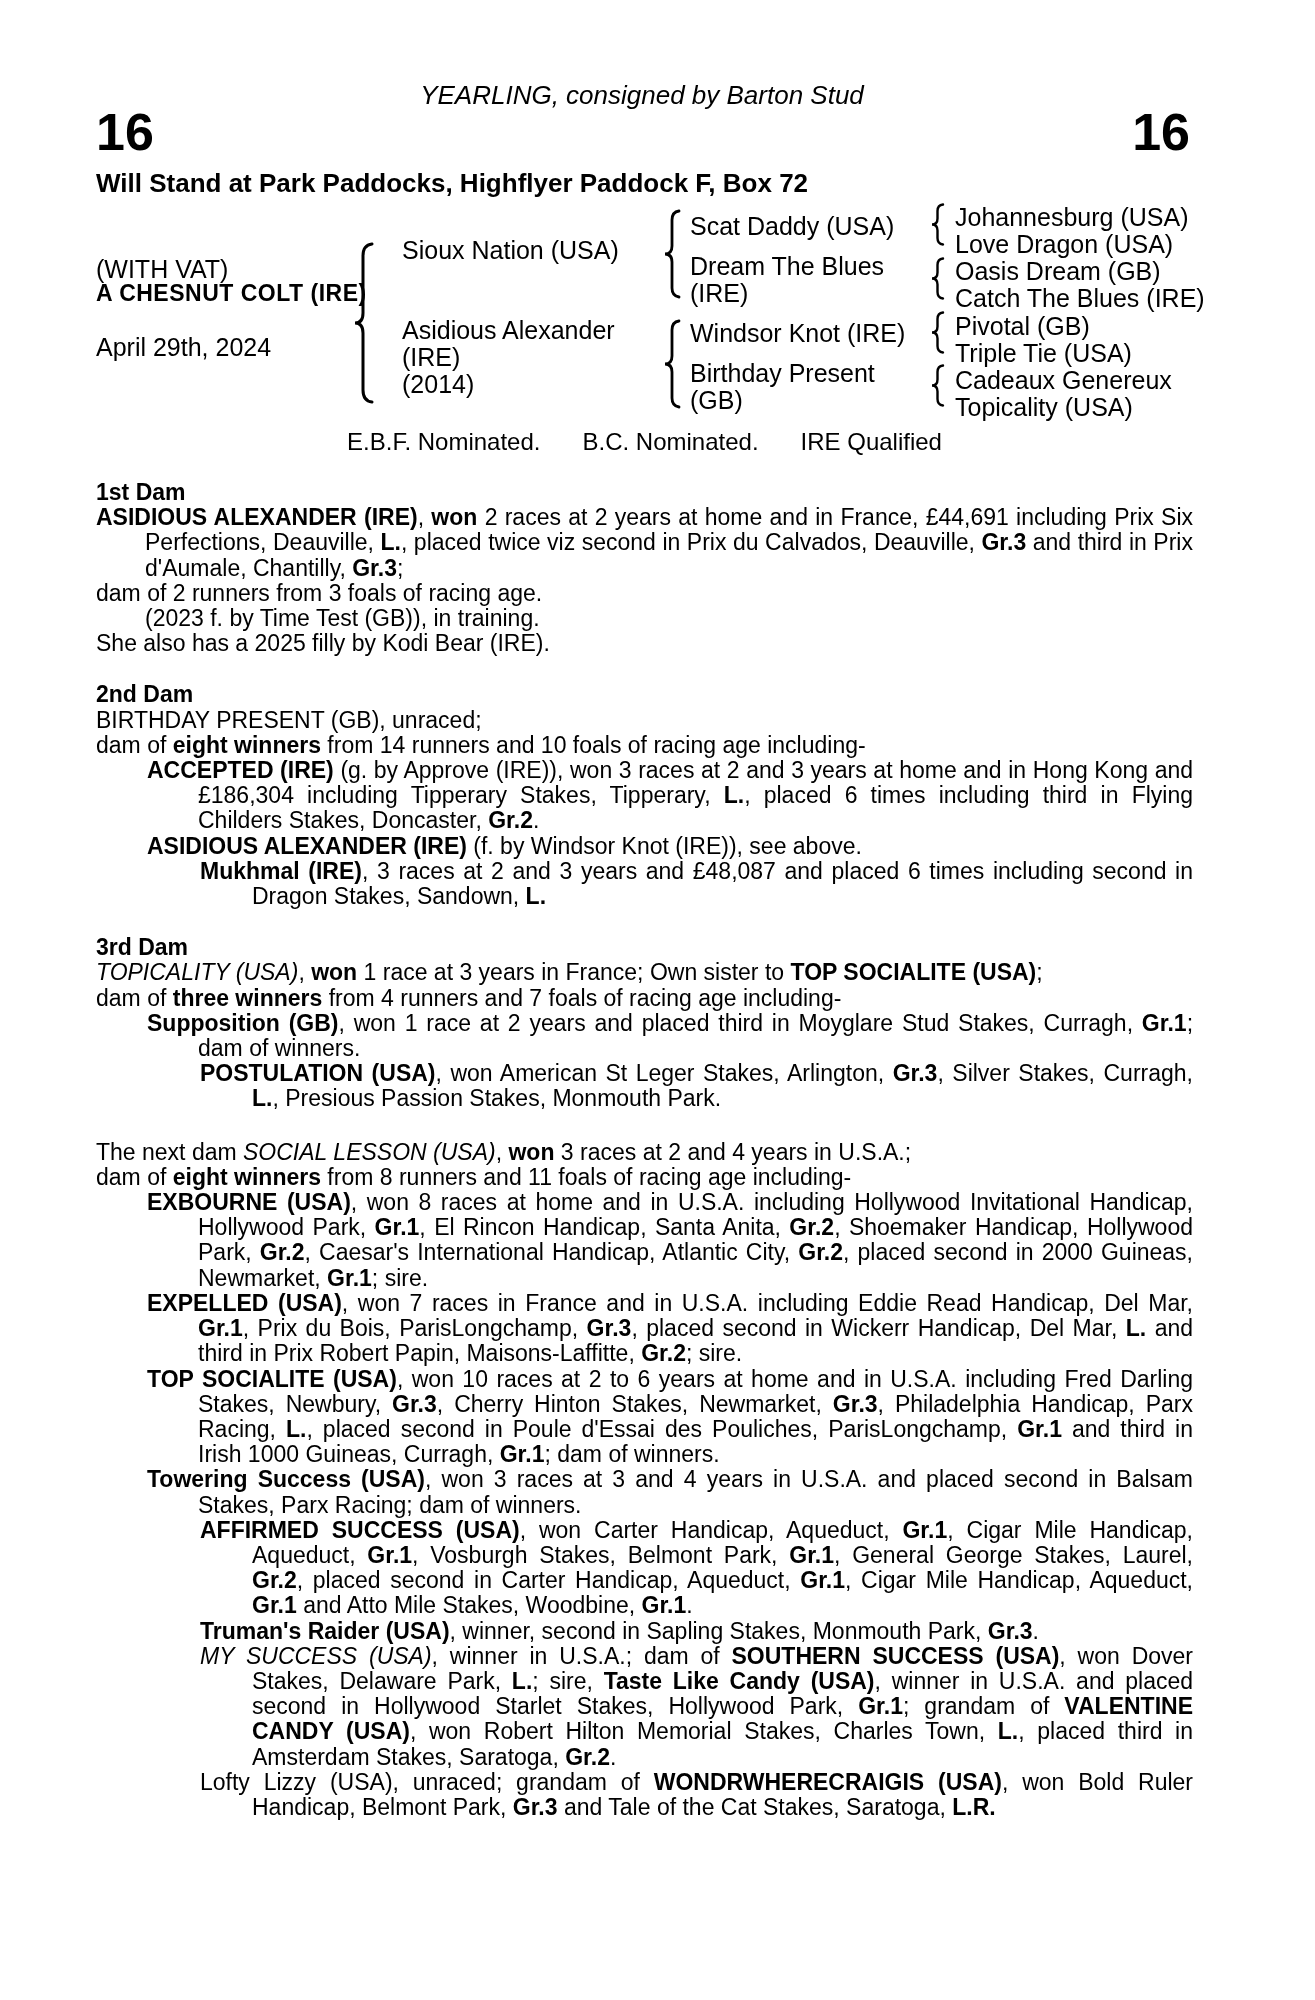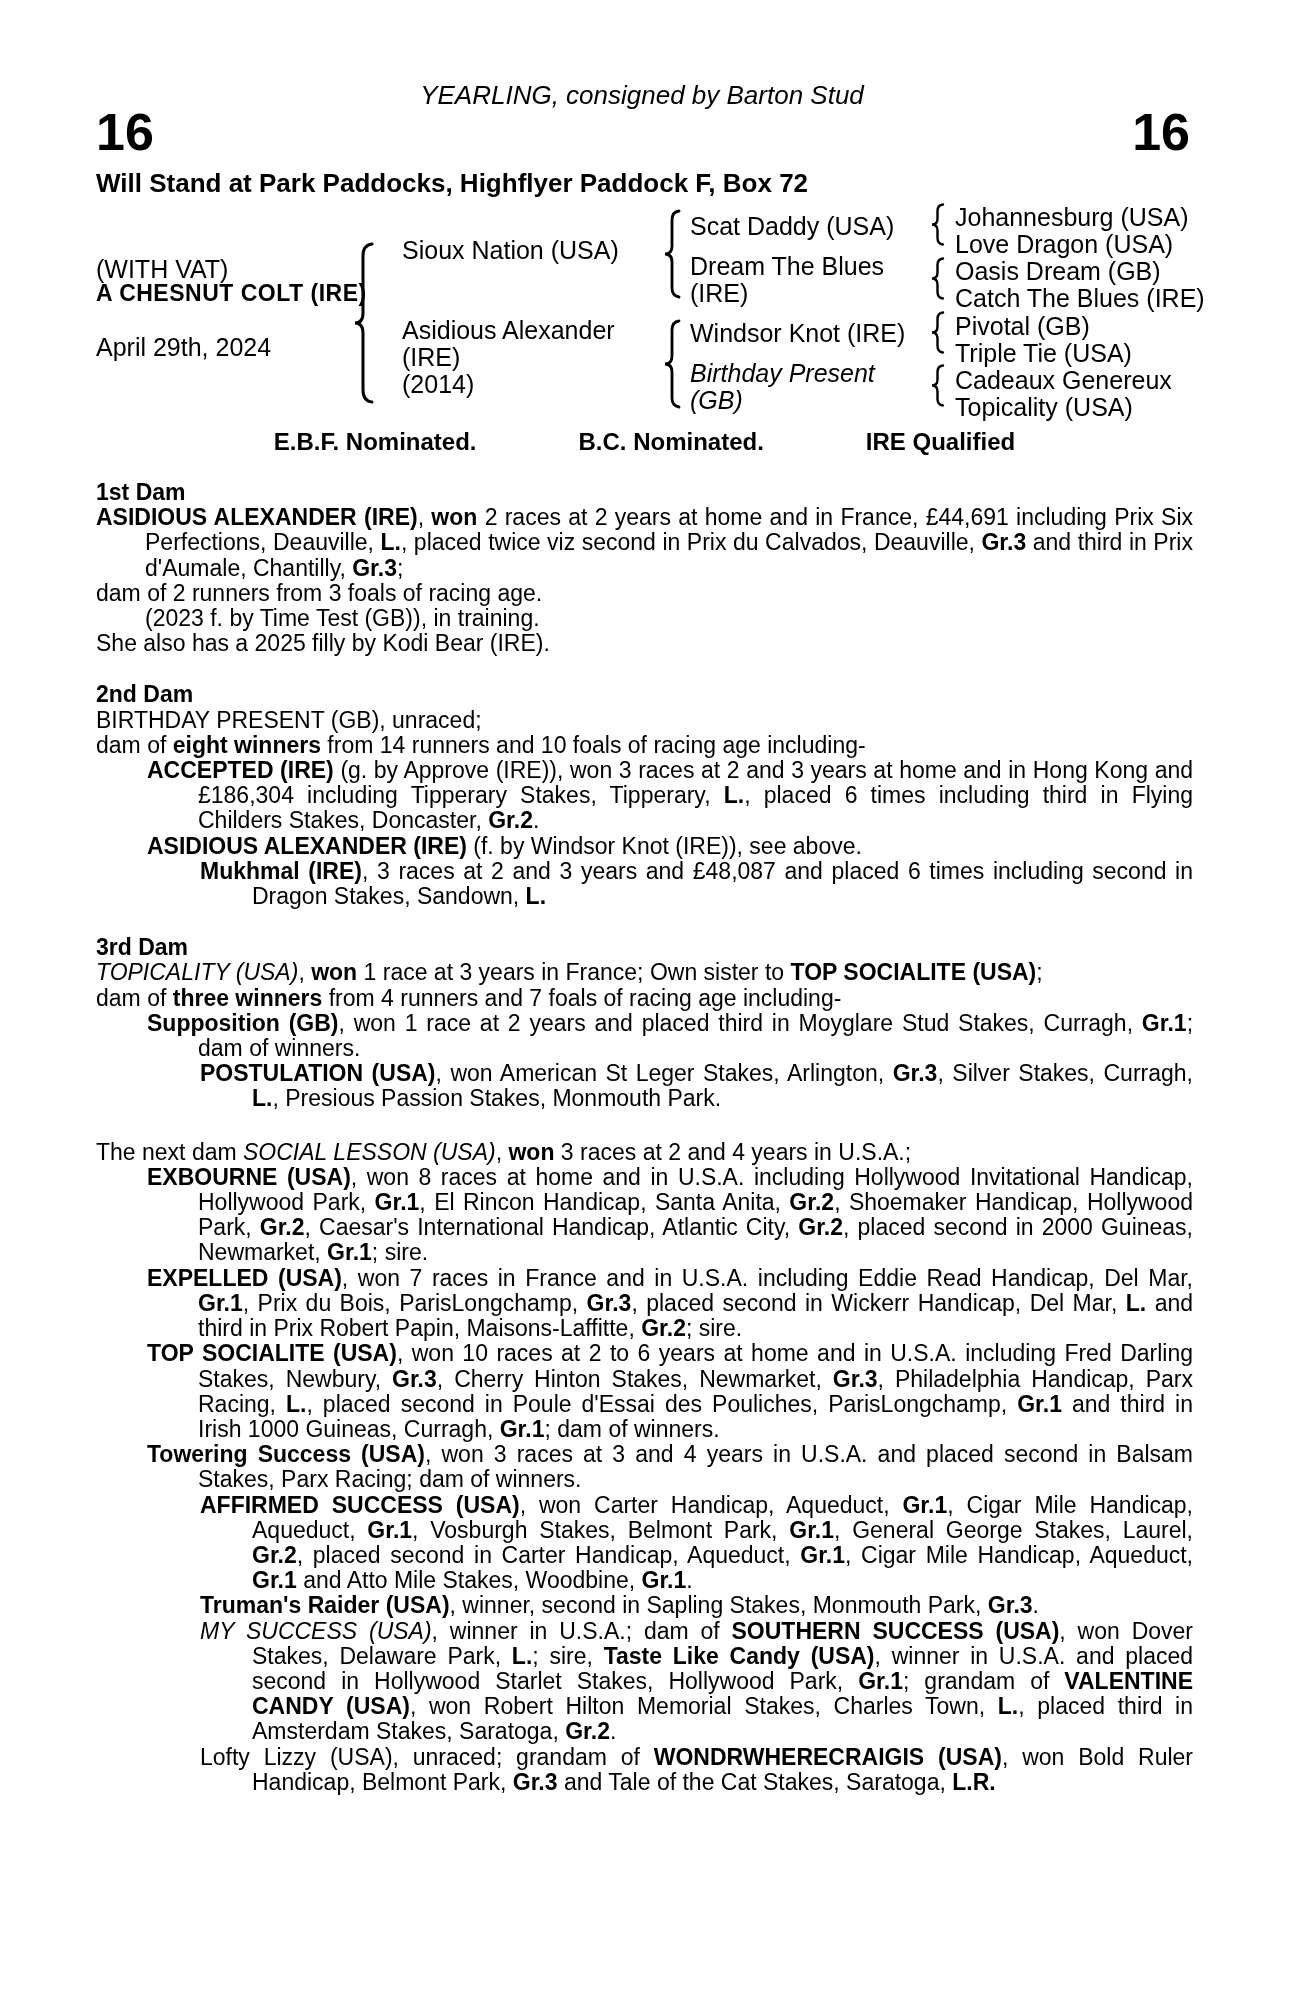--- a/index.html
+++ b/index.html
@@ -19,27 +19,27 @@
   .ped{font-size:25px;line-height:27px;white-space:nowrap;}
   .ped span{display:block;}
   .vat{top:256px;left:96px;}
   .horsename{top:278px;left:96px;font-size:23px;font-weight:bold;letter-spacing:.5px;line-height:30px;}
   .foaled{top:334px;left:96px;}
   .sire{top:237px;left:402px;}
   .damcol{top:317px;left:402px;line-height:27.2px;}
   .g2-0{top:213px;left:690px;}
   .g2-1{top:253px;left:690px;}
   .g2-2{top:320px;left:690px;}
-  .g2-3{top:360px;left:690px;font-style:italic;}
+  .g2-3{top:360px;left:690px;}
   .g3{top:204px;left:955px;line-height:27.15px;}
   .brace{position:absolute;}
   .brace svg{display:block;}
 
-  .noms{top:428px;left:96px;width:1097px;display:flex;justify-content:center;gap:102px;
-        font-size:24px;font-weight:bold;}
+  .noms{top:428px;left:96px;width:1097px;display:flex;justify-content:center;gap:42px;
+        font-size:24px;font-weight:normal;}
 
   
   .bodytext{top:480px;left:96px;width:1097px;font-size:23px;line-height:25.2px;}
   .blk{text-align:justify;}
   .h{font-weight:bold;text-align:left;}
   .p0h{padding-left:49px;text-indent:-49px;}
   .p1{padding-left:102px;text-indent:-51px;}
   .p1s{padding-left:49px;}
   .p2{padding-left:156px;text-indent:-52px;}
   .gap{margin-top:26px;}
@@ -154,20 +154,21 @@
       <div class="blk p0"><span>dam of </span><span class="b">eight winners</span><span> from 14 runners and 10 foals of racing age including-</span></div>
       <div class="blk p1"><span class="b">ACCEPTED (IRE)</span><span> (g. by Approve (IRE)), won 3 races at 2 and 3 years at home and in Hong Kong and £186,304 including Tipperary Stakes, Tipperary, </span><span class="b">L.</span><span>, placed 6 times including third in Flying Childers Stakes, Doncaster, </span><span class="b">Gr.2</span><span>.</span></div>
       <div class="blk p1"><span class="b">ASIDIOUS ALEXANDER (IRE)</span><span> (f. by Windsor Knot (IRE)), see above.</span></div>
       <div class="blk p2"><span class="b">Mukhmal (IRE)</span><span>, 3 races at 2 and 3 years and £48,087 and placed 6 times including second in Dragon Stakes, Sandown, </span><span class="b">L.</span></div>
       <div class="blk h gap"><span>3rd Dam</span></div>
       <div class="blk p0"><span class="i">TOPICALITY (USA)</span><span>, </span><span class="b">won</span><span> 1 race at 3 years in France; Own sister to </span><span class="b">TOP SOCIALITE (USA)</span><span>;</span></div>
       <div class="blk p0"><span>dam of </span><span class="b">three winners</span><span> from 4 runners and 7 foals of racing age including-</span></div>
       <div class="blk p1"><span class="b">Supposition (GB)</span><span>, won 1 race at 2 years and placed third in Moyglare Stud Stakes, Curragh, </span><span class="b">Gr.1</span><span>; dam of winners.</span></div>
       <div class="blk p2"><span class="b">POSTULATION (USA)</span><span>, won American St Leger Stakes, Arlington, </span><span class="b">Gr.3</span><span>, Silver Stakes, Curragh, </span><span class="b">L.</span><span>, Presious Passion Stakes, Monmouth Park.</span></div>
       <div class="blk p0 gap2"><span>The next dam </span><span class="i">SOCIAL LESSON (USA)</span><span>, </span><span class="b">won</span><span> 3 races at 2 and 4 years in U.S.A.;</span></div>
+      <div class="blk p0"><span>dam of </span><span class="b">eight winners</span><span> from 8 runners and 11 foals of racing age including-</span></div>
       <div class="blk p1"><span class="b">EXBOURNE (USA)</span><span>, won 8 races at home and in U.S.A. including Hollywood Invitational Handicap, Hollywood Park, </span><span class="b">Gr.1</span><span>, El Rincon Handicap, Santa Anita, </span><span class="b">Gr.2</span><span>, Shoemaker Handicap, Hollywood Park, </span><span class="b">Gr.2</span><span>, Caesar's International Handicap, Atlantic City, </span><span class="b">Gr.2</span><span>, placed second in 2000 Guineas, Newmarket, </span><span class="b">Gr.1</span><span>; sire.</span></div>
       <div class="blk p1"><span class="b">EXPELLED (USA)</span><span>, won 7 races in France and in U.S.A. including Eddie Read Handicap, Del Mar, </span><span class="b">Gr.1</span><span>, Prix du Bois, ParisLongchamp, </span><span class="b">Gr.3</span><span>, placed second in Wickerr Handicap, Del Mar, </span><span class="b">L.</span><span> and third in Prix Robert Papin, Maisons-Laffitte, </span><span class="b">Gr.2</span><span>; sire.</span></div>
       <div class="blk p1"><span class="b">TOP SOCIALITE (USA)</span><span>, won 10 races at 2 to 6 years at home and in U.S.A. including Fred Darling Stakes, Newbury, </span><span class="b">Gr.3</span><span>, Cherry Hinton Stakes, Newmarket, </span><span class="b">Gr.3</span><span>, Philadelphia Handicap, Parx Racing, </span><span class="b">L.</span><span>, placed second in Poule d'Essai des Pouliches, ParisLongchamp, </span><span class="b">Gr.1</span><span> and third in Irish 1000 Guineas, Curragh, </span><span class="b">Gr.1</span><span>; dam of winners.</span></div>
       <div class="blk p1"><span class="b">Towering Success (USA)</span><span>, won 3 races at 3 and 4 years in U.S.A. and placed second in Balsam Stakes, Parx Racing; dam of winners.</span></div>
       <div class="blk p2"><span class="b">AFFIRMED SUCCESS (USA)</span><span>, won Carter Handicap, Aqueduct, </span><span class="b">Gr.1</span><span>, Cigar Mile Handicap, Aqueduct, </span><span class="b">Gr.1</span><span>, Vosburgh Stakes, Belmont Park, </span><span class="b">Gr.1</span><span>, General George Stakes, Laurel, </span><span class="b">Gr.2</span><span>, placed second in Carter Handicap, Aqueduct, </span><span class="b">Gr.1</span><span>, Cigar Mile Handicap, Aqueduct, </span><span class="b">Gr.1</span><span> and Atto Mile Stakes, Woodbine, </span><span class="b">Gr.1</span><span>.</span></div>
       <div class="blk p2"><span class="b">Truman's Raider (USA)</span><span>, winner, second in Sapling Stakes, Monmouth Park, </span><span class="b">Gr.3</span><span>.</span></div>
       <div class="blk p2"><span class="i">MY SUCCESS (USA)</span><span>, winner in U.S.A.; dam of </span><span class="b">SOUTHERN SUCCESS (USA)</span><span>, won Dover Stakes, Delaware Park, </span><span class="b">L.</span><span>; sire, </span><span class="b">Taste Like Candy (USA)</span><span>, winner in U.S.A. and placed second in Hollywood Starlet Stakes, Hollywood Park, </span><span class="b">Gr.1</span><span>; grandam of </span><span class="b">VALENTINE CANDY (USA)</span><span>, won Robert Hilton Memorial Stakes, Charles Town, </span><span class="b">L.</span><span>, placed third in Amsterdam Stakes, Saratoga, </span><span class="b">Gr.2</span><span>.</span></div>
       <div class="blk p2"><span>Lofty Lizzy (USA), unraced; grandam of </span><span class="b">WONDRWHERECRAIGIS (USA)</span><span>, won Bold Ruler Handicap, Belmont Park, </span><span class="b">Gr.3</span><span> and Tale of the Cat Stakes, Saratoga, </span><span class="b">L.R.</span></div>
     </div>
 

